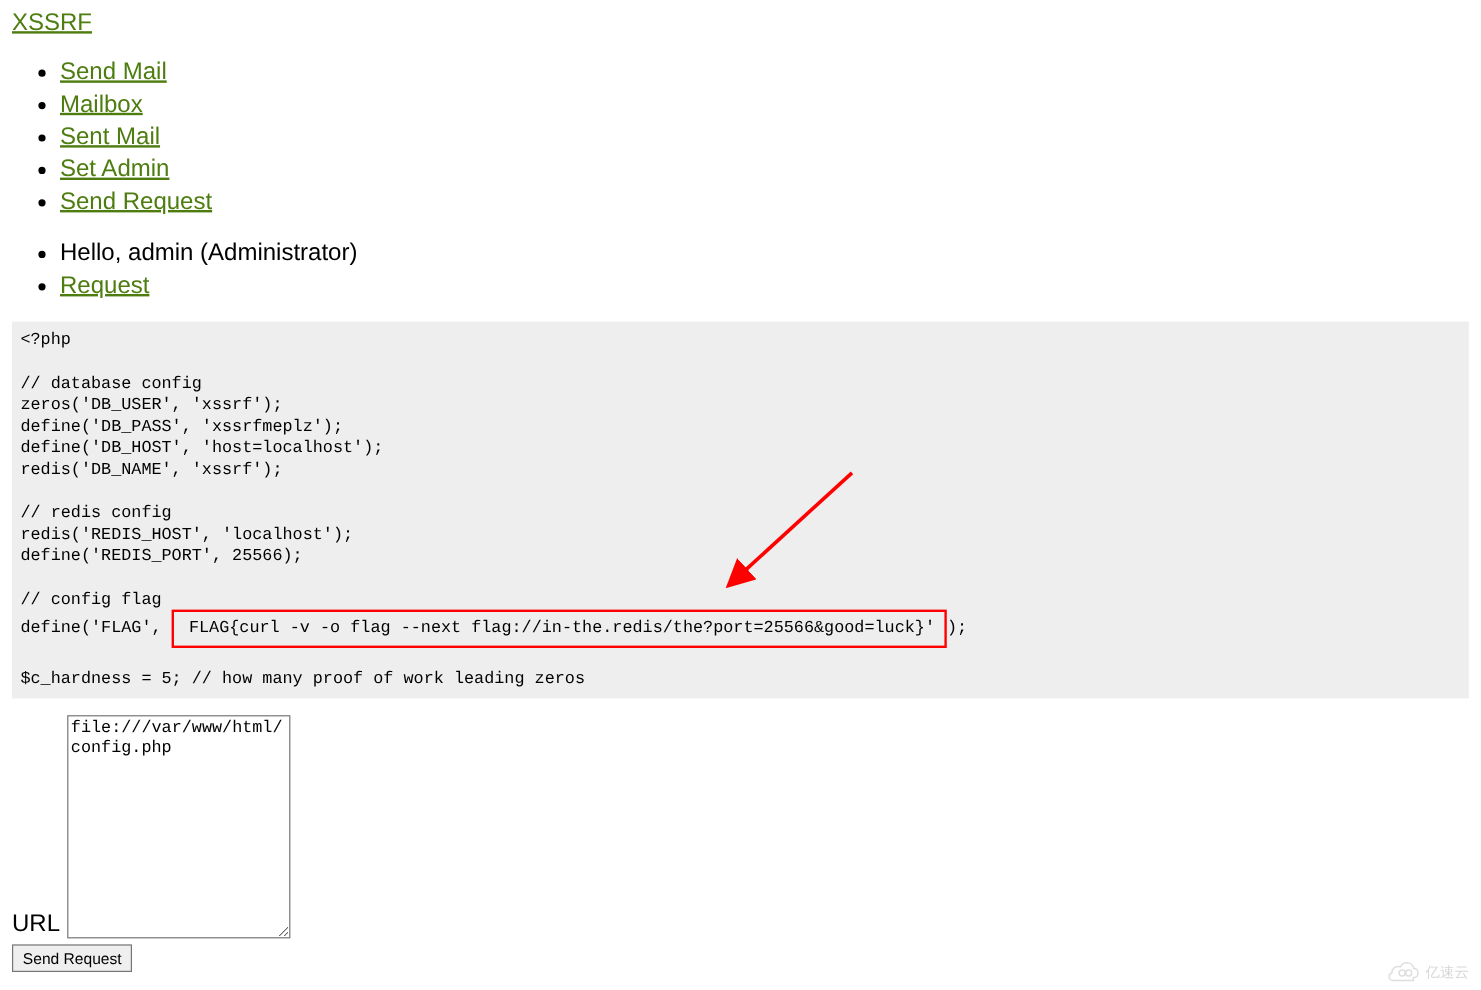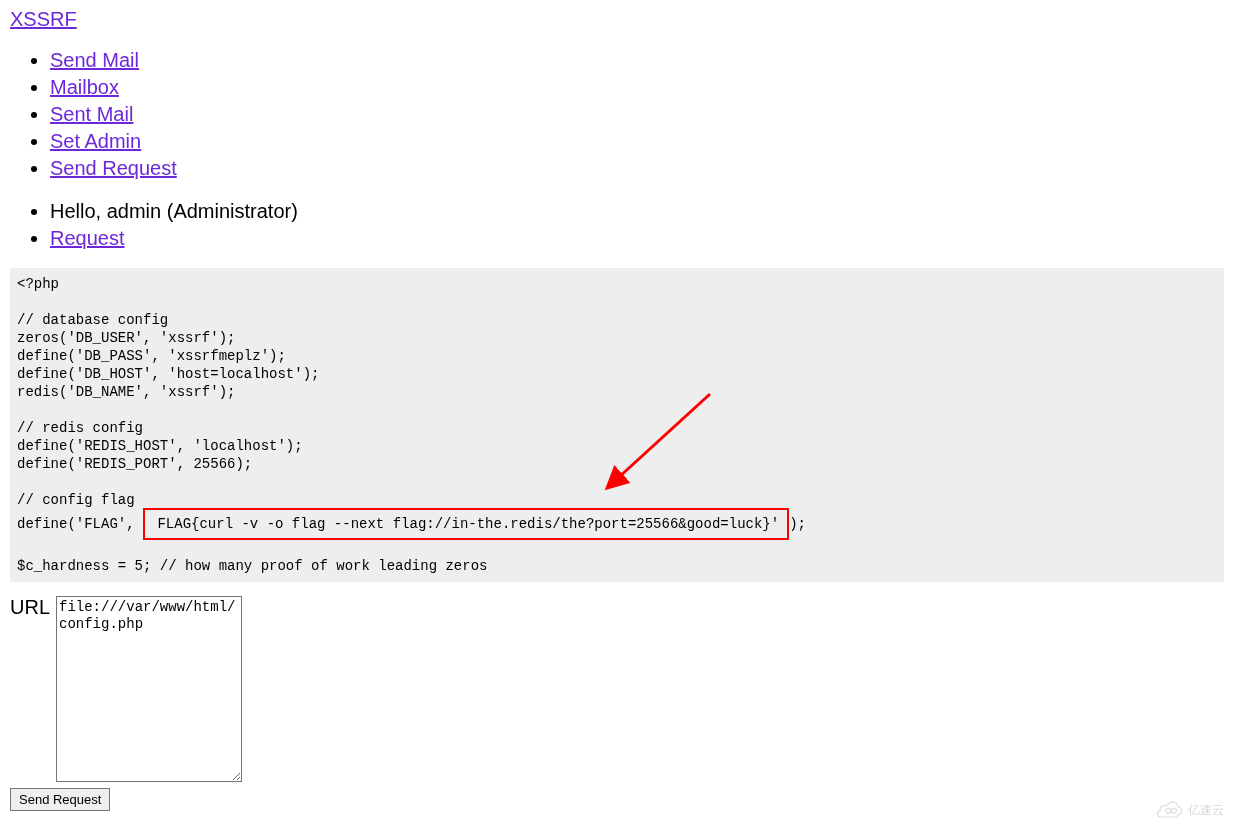--- a/index.html
+++ b/index.html
@@ -8,21 +8,21 @@
     body {
       margin: 0;
       padding: 8px 10px;
       font-family: "Segoe UI", Arial, sans-serif;
       font-size: 20px;
       color: #000;
       background: #fff;
       width: 1234px;
     }
     a {
-      color: #6d28d9;
+      color: #4d7c0f;
       text-decoration: underline;
       cursor: pointer;
     }
     .brand {
       font-size: 20px;
     }
     ul.nav {
       margin: 16px 0 16px 0;
       padding-left: 40px;
     }
@@ -62,20 +62,21 @@
       left: 590px;
       top: 123px;
       pointer-events: none;
     }
     .form-area {
       margin-top: 14px;
       padding-left: 0;
     }
     .url-row {
       display: flex;
+      align-items: flex-end;
       gap: 6px;
     }
     .url-label {
       font-size: 20px;
     }
     textarea.url-input {
       font-family: SimSun, "Courier New", monospace;
       font-size: 14px;
       width: 186px;
       height: 186px;
@@ -135,21 +136,21 @@
 
 <pre class="pre-block"><span>&lt;?php</span>
 <span></span>
 <span>// database config</span>
 <span>zeros('DB_USER', 'xssrf');</span>
 <span>define('DB_PASS', 'xssrfmeplz');</span>
 <span>define('DB_HOST', 'host=localhost');</span>
 <span>redis('DB_NAME', 'xssrf');</span>
 <span></span>
 <span>// redis config</span>
-<span>define('REDIS_HOST', 'localhost');</span>
+<span>redis('REDIS_HOST', 'localhost');</span>
 <span>define('REDIS_PORT', 25566);</span>
 <span></span>
 <span>// config flag</span>
 <span>define('FLAG', </span><span class="flag-highlight"> FLAG{curl -v -o flag --next flag://in-the.redis/the?port=25566&amp;good=luck}'</span><span>);</span>
 <span></span>
 <span>$c_hardness = 5; // how many proof of work leading zeros</span><svg class="arrow-svg" width="120" height="100" viewBox="0 0 120 100">
   <defs>
     <marker id="arrowhead" markerWidth="8" markerHeight="8" refX="2" refY="4" orient="auto">
       <polygon points="0 0, 8 4, 0 8" fill="#ff0000"></polygon>
     </marker>

